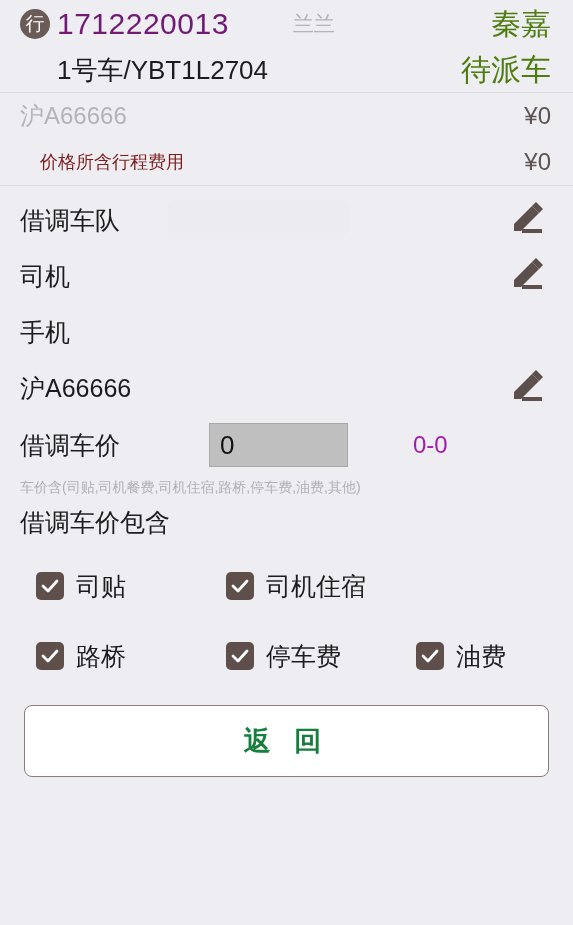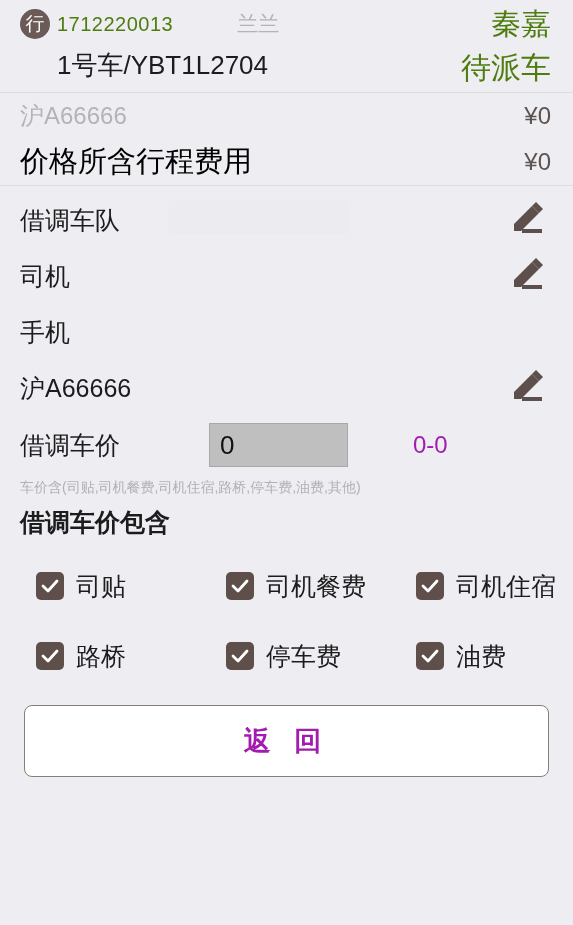--- a/index.html
+++ b/index.html
@@ -33,36 +33,36 @@
   
   .info-block { padding:0 0 0 0; }
   .info-row {
     display:flex; align-items:center; height:48px; padding:0 22px 0 20px;
   }
   .badge {
     width:30px; height:30px; border-radius:50%; background:#6b5b57;
     color:#fff; font-size:19px; line-height:30px; text-align:center;
     flex:0 0 auto; margin-right:7px;
   }
-  .order-no { font-size:20px; color:#4d7c0f; letter-spacing:.5px; }
+  .order-no { font-size:30px; color:#701a75; letter-spacing:.5px; }
   .sub-name { font-size:21px; color:#b3b3b8; margin-left:64px; }
   .spacer { flex:1 1 auto; }
   .right-label { font-size:30px; color:#4d7c0f; }
   .info-row2 {
-    display:flex; height:44px; padding:0 22px 0 57px;
+    display:flex; align-items:center; height:44px; padding:0 22px 0 57px;
   }
   .car-code { font-size:26px; color:#1c1c1e; }
 
   .divider { height:1px; background:#dcdce1; width:100%; }
 
   .price-row {
     display:flex; align-items:center; height:46px; padding:0 22px 0 20px;
   }
   .price-label-gray { font-size:24px; color:#b3b3b8; }
-  .price-label { font-size:29px; color:#000000; }
+  .price-label { font-size:18px; color:#7f1d1d;margin-left:20px; }
   .price-val { font-size:24px; color:#5d5350; }
 
   
   .form { padding-top:6px; }
   .form-row {
     display:flex; align-items:center; height:56px; padding:0 22px 0 20px;
     position:relative;
   }
   .form-label { font-size:25px; color:#1c1c1e; width:146px; flex:0 0 auto; }
   .form-value { font-size:25px; color:#1c1c1e; flex:1 1 auto; }
@@ -82,40 +82,40 @@
     font-size:26px; color:#111; padding:0 10px;
     font-family:"Liberation Sans","DejaVu Sans",sans-serif;
   }
   .range-text { font-size:24px; color:#a21caf; margin-left:22px; }
 
   .hint {
     font-size:14px; color:#b0b0b6; line-height:1.32;
     padding:4px 28px 0 20px;
   }
   .section-title {
-    font-size:25px; color:#1c1c1e; padding:10px 20px 0 20px;font-weight:bold;
+    font-size:25px; color:#1c1c1e; padding:10px 20px 0 20px;
   }
 
   
   .cb-grid { padding:12px 0 0 0; }
   .cb-row { display:flex; align-items:center; height:70px; padding-left:36px; }
   .cb-item { display:flex; align-items:center; cursor:pointer; }
   .cb-item.c1 { width:190px; }
   .cb-item.c2 { width:190px; }
   .cb-box {
     width:28px; height:28px; border-radius:5px; background:#5e4f4b;
     flex:0 0 auto; display:flex; align-items:center; justify-content:center;
   }
   .cb-label { font-size:25px; color:#1c1c1e; margin-left:12px; white-space:nowrap; }
 
   
   .footer { padding:14px 24px 0 24px; }
   .return-btn {
     width:100%; height:72px; background:#ffffff; border:1px solid #8a7d79;
-    border-radius:8px; font-size:27px; color:#a21caf; letter-spacing:8px;
+    border-radius:8px; font-size:27px; color:#15803d; letter-spacing:8px;
     font-family:"Liberation Sans","DejaVu Sans",sans-serif; cursor:pointer;
     font-weight:bold;
   }
 </style>
 </head>
 <body>
 
 <div class="screen">
 
 
@@ -212,28 +212,20 @@
     <div class="cb-grid">
       <div class="cb-row">
         <div class="cb-item c1">
           <div class="cb-box">
             <svg width="22" height="22" viewBox="0 0 22 22">
                 <path d="M4 11 L9 16 L18 6" stroke="#ffffff" stroke-width="2.8" fill="none" stroke-linecap="round" stroke-linejoin="round"></path>
               </svg>
           </div>
           <div class="cb-label">司贴</div>
         </div>
-        <div class="cb-item c2">
-          <div class="cb-box">
-            <svg width="22" height="22" viewBox="0 0 22 22">
-                <path d="M4 11 L9 16 L18 6" stroke="#ffffff" stroke-width="2.8" fill="none" stroke-linecap="round" stroke-linejoin="round"></path>
-              </svg>
-          </div>
-          <div class="cb-label">司机餐费</div>
-        </div>
         <div class="cb-item">
           <div class="cb-box">
             <svg width="22" height="22" viewBox="0 0 22 22">
                 <path d="M4 11 L9 16 L18 6" stroke="#ffffff" stroke-width="2.8" fill="none" stroke-linecap="round" stroke-linejoin="round"></path>
               </svg>
           </div>
           <div class="cb-label">司机住宿</div>
         </div>
       </div>
 

